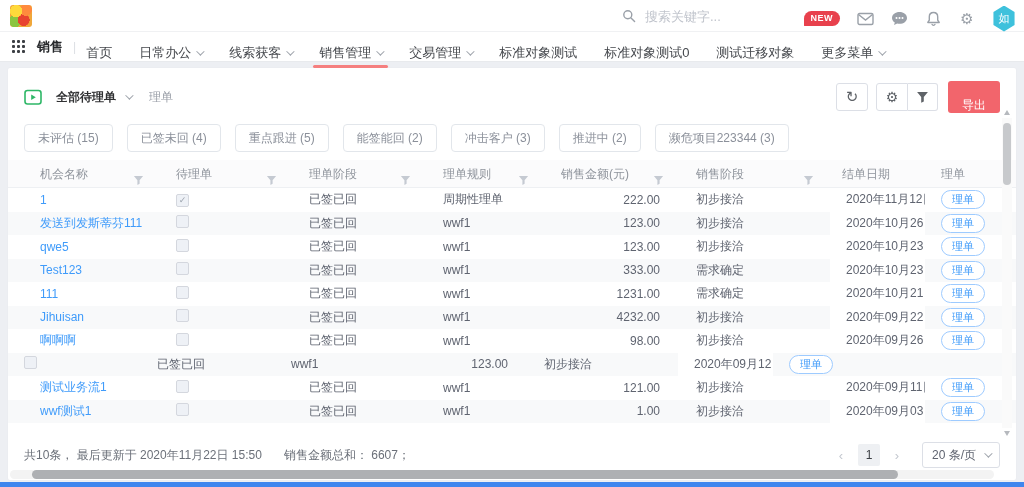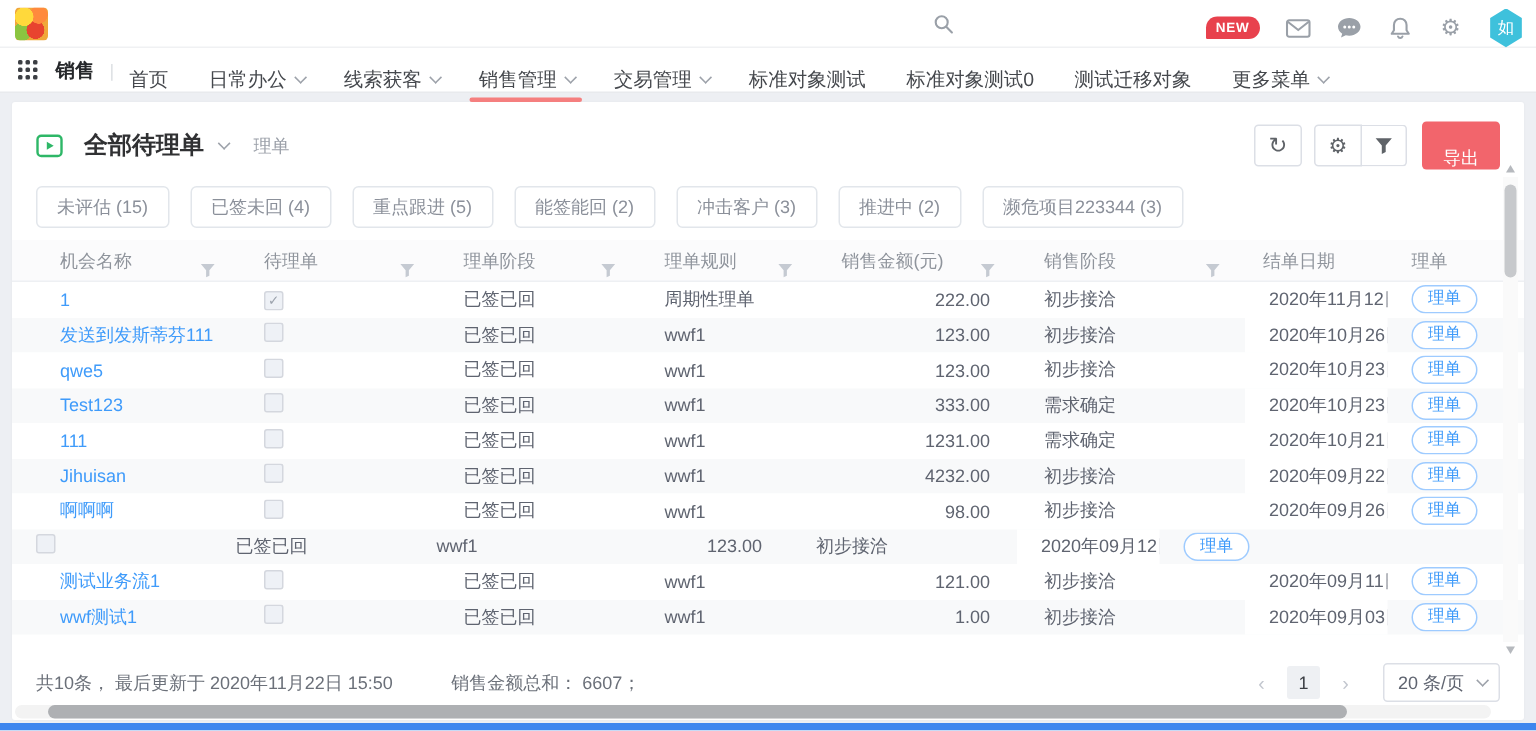--- a/index.html
+++ b/index.html
@@ -35,21 +35,21 @@
   .nav-items { display:flex; align-items:center; gap:27px; height:30px;margin-top:12px; }
   .nav-item { display:flex; align-items:center; gap:5px; height:30px; position:relative; cursor:pointer; white-space:nowrap; }
   .nav-item.active::after { content:""; position:absolute; left:-6px; right:-6px; bottom:0; height:3px; background:#f57f7f; border-radius:2px; }
   .chev { display:inline-block; width:6px; height:6px; border-right:1.4px solid #9da2aa; border-bottom:1.4px solid #9da2aa; transform:rotate(45deg) translateY(-2px); }
 
   
   .card { position:absolute; left:8px; right:8px; top:68px; bottom:7px; background:#fff; border-radius:2px; box-shadow:0 0 2px rgba(0,0,0,.04); }
 
   .card-head { display:flex; align-items:center; padding:15px 16px 0 16px; height:43px; }
   .view-ic { width:18px; height:18px; flex:0 0 auto; }
-  .view-title { font-size:16px; font-weight:bold; color:#303133; margin-left:14px; }
+  .view-title { font-size:12px; font-weight:bold; color:#303133; margin-left:14px; }
   .title-caret { margin-left:9px; }
   .breadcrumb { font-size:12px; color:#9a9fa8; margin-left:18px; }
   .head-actions { margin-left:auto; display:flex; align-items:center; }
   .icon-btn { height:28px; background:#fff; border:1px solid #dcdfe6; display:flex; align-items:center; justify-content:center; cursor:pointer; color:#5f6368; }
   .btn-refresh { width:32px; border-radius:3px; margin-right:8px; font-size:15px; }
   .btn-grouped-l { width:32px; border-radius:3px 0 0 3px; font-size:14px; }
   .btn-grouped-r { width:30px; border-radius:0 3px 3px 0; border-left:none; }
   .export-btn { margin-left:10px; height:16px; padding:16px 14px; background:#f2656c; color:#fff; font-size:12px; border:none; border-radius:3px; cursor:pointer; }
 
   
@@ -86,40 +86,41 @@
   .hthumb { position:absolute; left:22px; width:88%; height:9px; background:#aeb0b3; border-radius:5px; cursor:grab; }
   .vscroll { position:absolute; right:4px; top:50px; bottom:52px; width:10px; background:#fafafa; }
   .vthumb { position:absolute; top:5px; left:1px; width:8px; height:62px; background:#c7c9cc; border-radius:4px; cursor:grab; }
   .varrow-up, .varrow-down { position:absolute; left:2px; width:0; height:0; border-left:3px solid transparent; border-right:3px solid transparent; }
   .varrow-up { top:-8px; border-bottom:5px solid #b6b9be; }
   .varrow-down { bottom:-8px; border-top:5px solid #b6b9be; }
 
   
   .card-foot { position:absolute; left:0; right:0; bottom:0; height:50px;text-align:right; }
   .foot-summary { position:absolute; left:16px; bottom:16px; font-size:12px; color:#6b7079; display:flex; gap:6px; }
-  .foot-total { margin-left:33px; }
+  .foot-total { margin-left:16px; }
   .pagination { position:absolute; right:16px; bottom:12px; display:flex; align-items:center; gap:6px; }
   .pg-btn { width:22px; height:22px; display:flex; align-items:center; justify-content:center; font-size:13px; color:#c3c7cf; background:#fff; cursor:pointer; border-radius:2px; }
   .pg-num { width:22px; height:22px; display:flex; align-items:center; justify-content:center; font-size:12px; color:#3c3f44; background:#eef0f3; border-radius:2px; cursor:pointer; }
   .pg-size { margin-left:8px; height:26px; border:1px solid #dcdfe6; border-radius:3px; display:flex; align-items:center; gap:8px; padding:0 9px; font-size:12px; color:#5f6470; cursor:pointer; }
 
   .bottom-accent { position:absolute; left:0; right:0; bottom:0; height:5px; background:#3e86ee; }
 </style>
 </head>
 <body>
 
 <div class="screen">
 
   <div class="topbar">
     <div class="logo"></div>
     <div class="searchbox">
       <svg width="14" height="14" viewBox="0 0 14 14">
         <circle cx="5.8" cy="5.8" r="4" fill="none" stroke="#9aa0a8" stroke-width="1.4"></circle>
         <line x1="9" y1="9" x2="12.6" y2="12.6" stroke="#9aa0a8" stroke-width="1.4" stroke-linecap="round"></line>
       </svg>
+      <input type="text" placeholder="搜索关键字..." style="">
     </div>
     <div class="top-right">
       <span class="new-badge">NEW</span>
       <span class="tb-ic">
         <svg width="17" height="14" viewBox="0 0 17 14">
             <rect x="1" y="1.5" width="15" height="11" rx="1.5" fill="none" stroke="#9aa0a8" stroke-width="1.4"></rect>
             <polyline points="1.5,2.5 8.5,8 15.5,2.5" fill="none" stroke="#9aa0a8" stroke-width="1.4"></polyline>
           </svg>
       </span>
       <span class="tb-ic">

